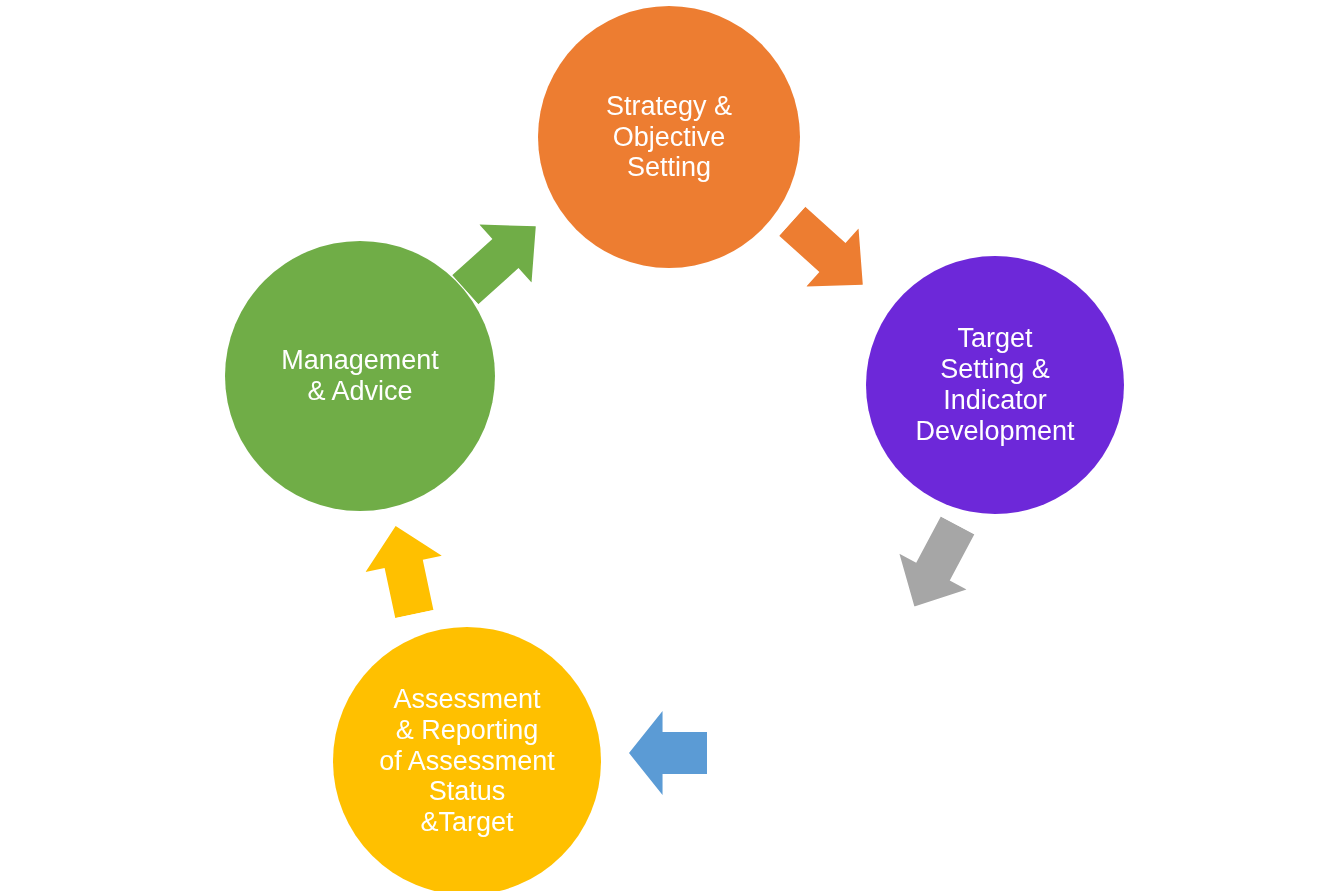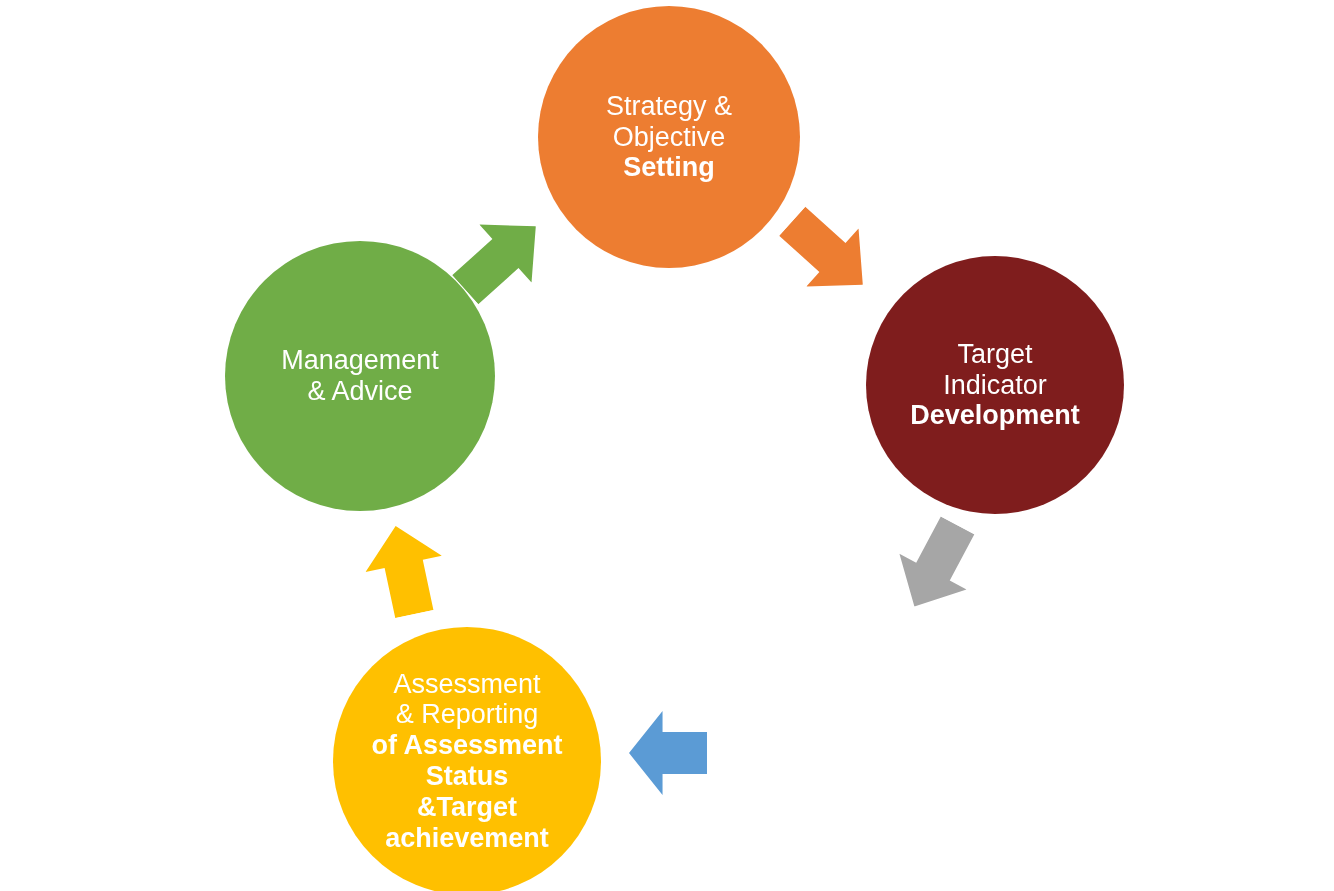--- a/index.html
+++ b/index.html
@@ -23,21 +23,21 @@
     justify-content: center;
   }
   .node-text {
     text-align: center;
     color: #ffffff;
     font-size: 27px;
     line-height: 1.14;
     font-weight: 400;
     white-space: nowrap;
   }
-  .node-text .bold { font-weight: 700; }
+  .node-text .bold { font-weight: 400; }
 
   .node-strategy   { left: 538px; top: 6px;   width: 262px; height: 262px; }
   .node-target     { left: 866px; top: 256px; width: 258px; height: 258px; }
   .node-data       { left: 740px; top: 623px; width: 262px; height: 262px; }
   .node-assessment { left: 333px; top: 627px; width: 268px; height: 268px; }
   .node-management { left: 225px; top: 241px; width: 270px; height: 270px; }
 
   .arrow { position: absolute; }
   .arrow-green  { left: 453px; top: 219px; width: 95px; height: 78px; transform: rotate(-42deg); }
   .arrow-orange { left: 780px; top: 214px; width: 95px; height: 78px; transform: rotate(42deg); }
@@ -51,37 +51,37 @@
 <div class="canvas">
 
   <div class="node node-strategy" style="background: rgb(237, 125, 49);">
     <div class="node-text">
         <div><span>Strategy &amp;</span></div>
         <div><span>Objective</span></div>
         <div><span class="bold">Setting</span></div>
       </div>
   </div>
 
-  <div class="node node-target" style="background: #7f1d1d;">
+  <div class="node node-target" style="background: #6d28d9;">
     <div class="node-text">
         <div><span>Target</span></div>
+        <div><span class="bold">Setting</span><span> &amp;</span></div>
         <div><span>Indicator</span></div>
         <div><span class="bold">Development</span></div>
       </div>
   </div>
 
 
   <div class="node node-assessment" style="background: rgb(255, 192, 0);">
     <div class="node-text">
         <div><span>Assessment</span></div>
         <div><span>&amp; Reporting</span></div>
         <div><span class="bold">of Assessment</span></div>
         <div><span class="bold">Status</span></div>
         <div><span class="bold">&amp;Target</span></div>
-        <div><span class="bold">achievement</span></div>
       </div>
   </div>
 
   <div class="node node-management" style="background: rgb(112, 173, 71);">
     <div class="node-text">
         <div><span>Management</span></div>
         <div><span>&amp; Advice</span></div>
       </div>
   </div>
 

